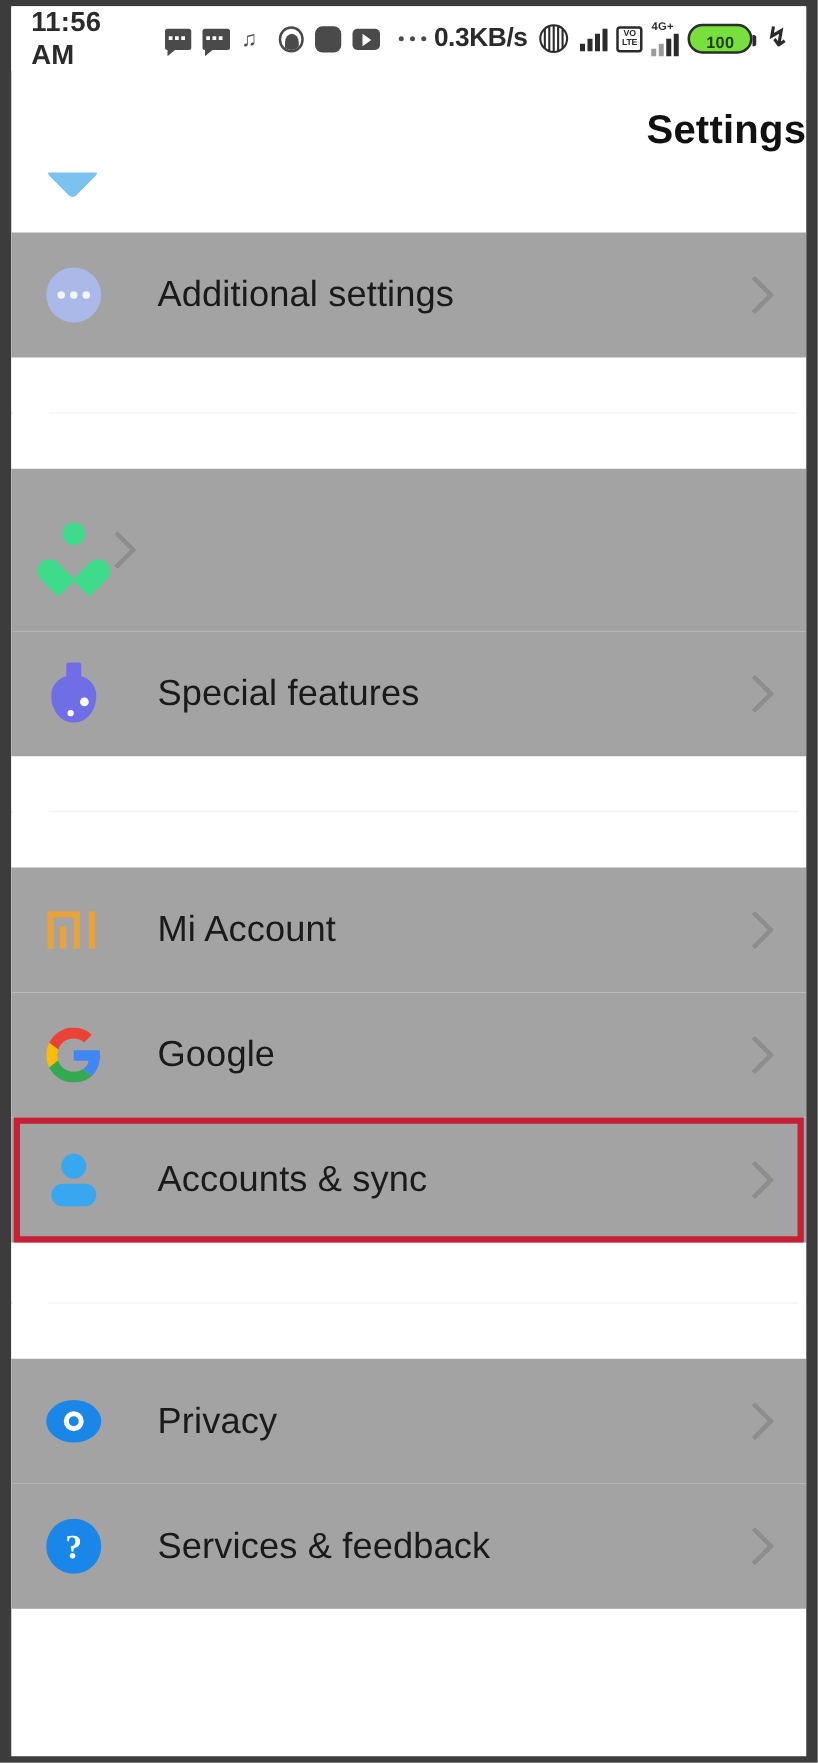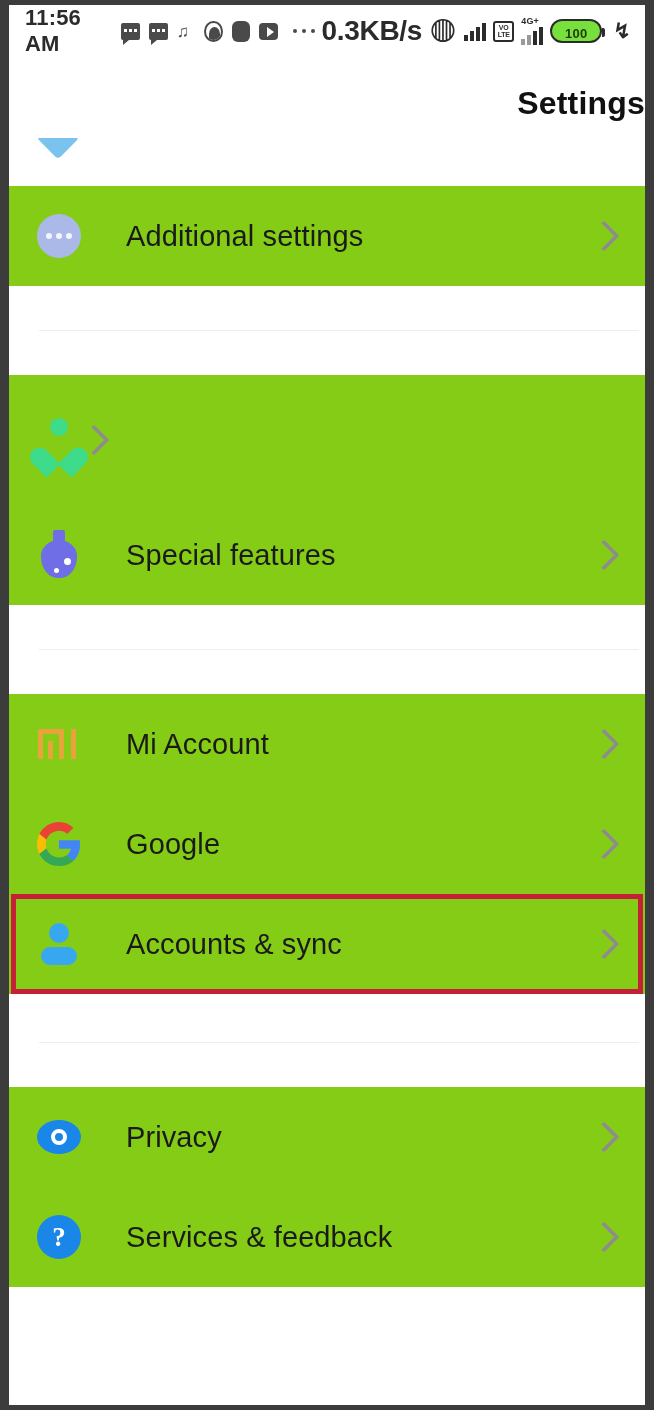--- a/index.html
+++ b/index.html
@@ -106,21 +106,21 @@
     content: "";
     position: absolute; left: 8px; top: 4px;
     border-left: 7px solid #fff;
     border-top: 5px solid transparent;
     border-bottom: 5px solid transparent;
   }
 
   .ic-ellipsis { display: flex; gap: 5px; margin: 0 6px; }
   .ic-ellipsis i { width: 4px; height: 4px; border-radius: 50%; background: #4a4a4a; display:block; }
 
-  .sb-speed { font-size: 28px; font-weight: bold; letter-spacing: -0.3px; }
+  .sb-speed { font-size: 21px; font-weight: bold; letter-spacing: -0.3px; }
 
   .ic-bt { font-size: 22px; line-height: 22px; color: #2b2b2b; font-weight: bold; }
 
   .bars { display: flex; align-items: flex-end; gap: 2px; height: 19px; }
   .bars i { width: 4px; background: #2b2b2b; display: block; }
   .bars i:nth-child(1){ height: 6px; }
   .bars i:nth-child(2){ height: 10px; }
   .bars i:nth-child(3){ height: 14px; }
   .bars i:nth-child(4){ height: 18px; }
 
@@ -199,21 +199,21 @@
     margin-left: 40px;
     font-size: 28px; color: #1a1a1a;
   }
 
   .row {
     display: flex;
     align-items: center;
     min-height: 100px;
     padding: 0 24px 0 26px;
     position: relative;
-    background: #84cc16;
+    background: #a3a3a3;
   }
   .row.tall { min-height: 130px; }
 
   .row-icon {
     width: 48px;
     min-width: 48px;
     height: 48px;
     display: flex;
     align-items: center;
     justify-content: center;

